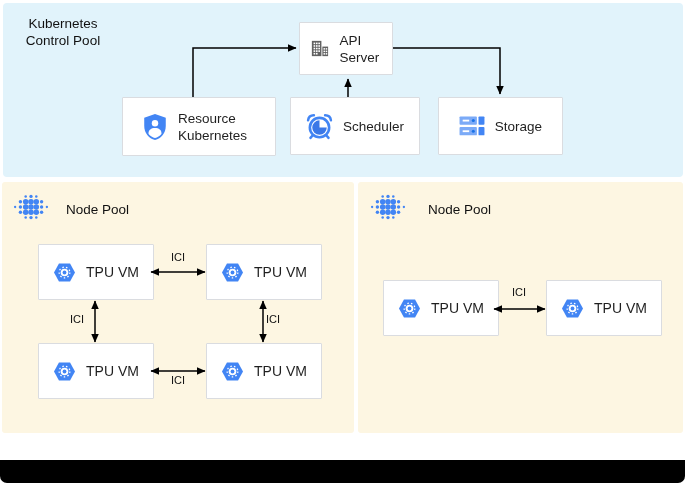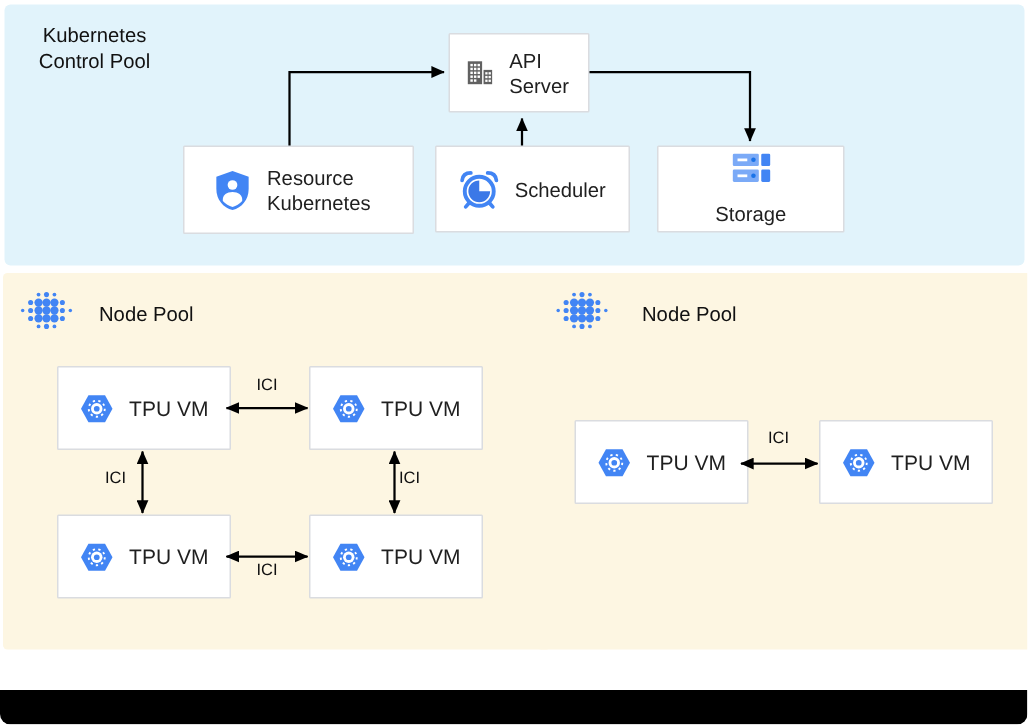--- a/index.html
+++ b/index.html
@@ -7,21 +7,21 @@
     position:relative;width:685px;height:483px;background:#fff;overflow:hidden;
     font-family:"Liberation Sans",sans-serif;color:#1f1f1f;
   }
   
   .cp-panel{
     position:absolute;left:3px;top:3px;width:680px;height:174px;
     background:var(--control-plane-bg,#e1f3fb);border-radius:4px;
   }
   .pool{
     position:absolute;top:182px;height:251px;
-    background:var(--node-pool-bg,#fdf6e2);border-radius:3px;padding-left:13px;
+    background:var(--node-pool-bg,#fdf6e2);border-radius:3px;
   }
   .pool-left{left:2px;width:352px;}
   .pool-right{left:358px;width:325px;}
   .cp-label{
     position:absolute;left:14px;top:12px;width:92px;
     font-size:13.5px;line-height:17px;text-align:center;color:#111;
   }
   .pool-header{position:absolute;left:11px;top:9px;display:flex;align-items:center;gap:17px;}
   .pool-right .pool-header{left:12px;gap:22px;}
   .pool-header .pool-title{font-size:13.5px;color:#111;}
@@ -30,21 +30,21 @@
     position:absolute;background:#fff;border:1px solid var(--box-border,#dadce0);
     display:flex;align-items:center;justify-content:center;gap:10px;
     font-size:13.5px;line-height:17px;box-sizing:border-box;border-radius:1px;
   }
   .node .icon{display:flex;align-items:center;flex:0 0 auto;}
   .node-api{left:299px;top:22px;width:94px;height:53px;}
   .node-api .node-label{width:44px;}
   .node-rc{left:122px;top:97px;width:154px;height:59px;}
   .node-rc .node-label{width:78px;}
   .node-sched{left:290px;top:97px;width:130px;height:58px;}
-  .node-stor{left:438px;top:97px;width:125px;height:58px;flex-direction:column;}
+  .node-stor{left:438px;top:97px;width:125px;height:58px;}
   .vm{width:116px;height:56px;font-size:14px;}
   .vm-l1{left:36px;top:62px;}  .vm-l2{left:204px;top:62px;}
   .vm-l3{left:36px;top:161px;} .vm-l4{left:204px;top:161px;}
   .vm-r1{left:25px;top:98px;}  .vm-r2{left:188px;top:98px;}
   
   .ici{
     position:absolute;font-size:11px;color:#111;width:40px;text-align:center;
   }
   .ici-l-top{left:156px;top:69px;}
   .ici-l-left{left:42px;top:131px;text-align:right;width:40px;}

